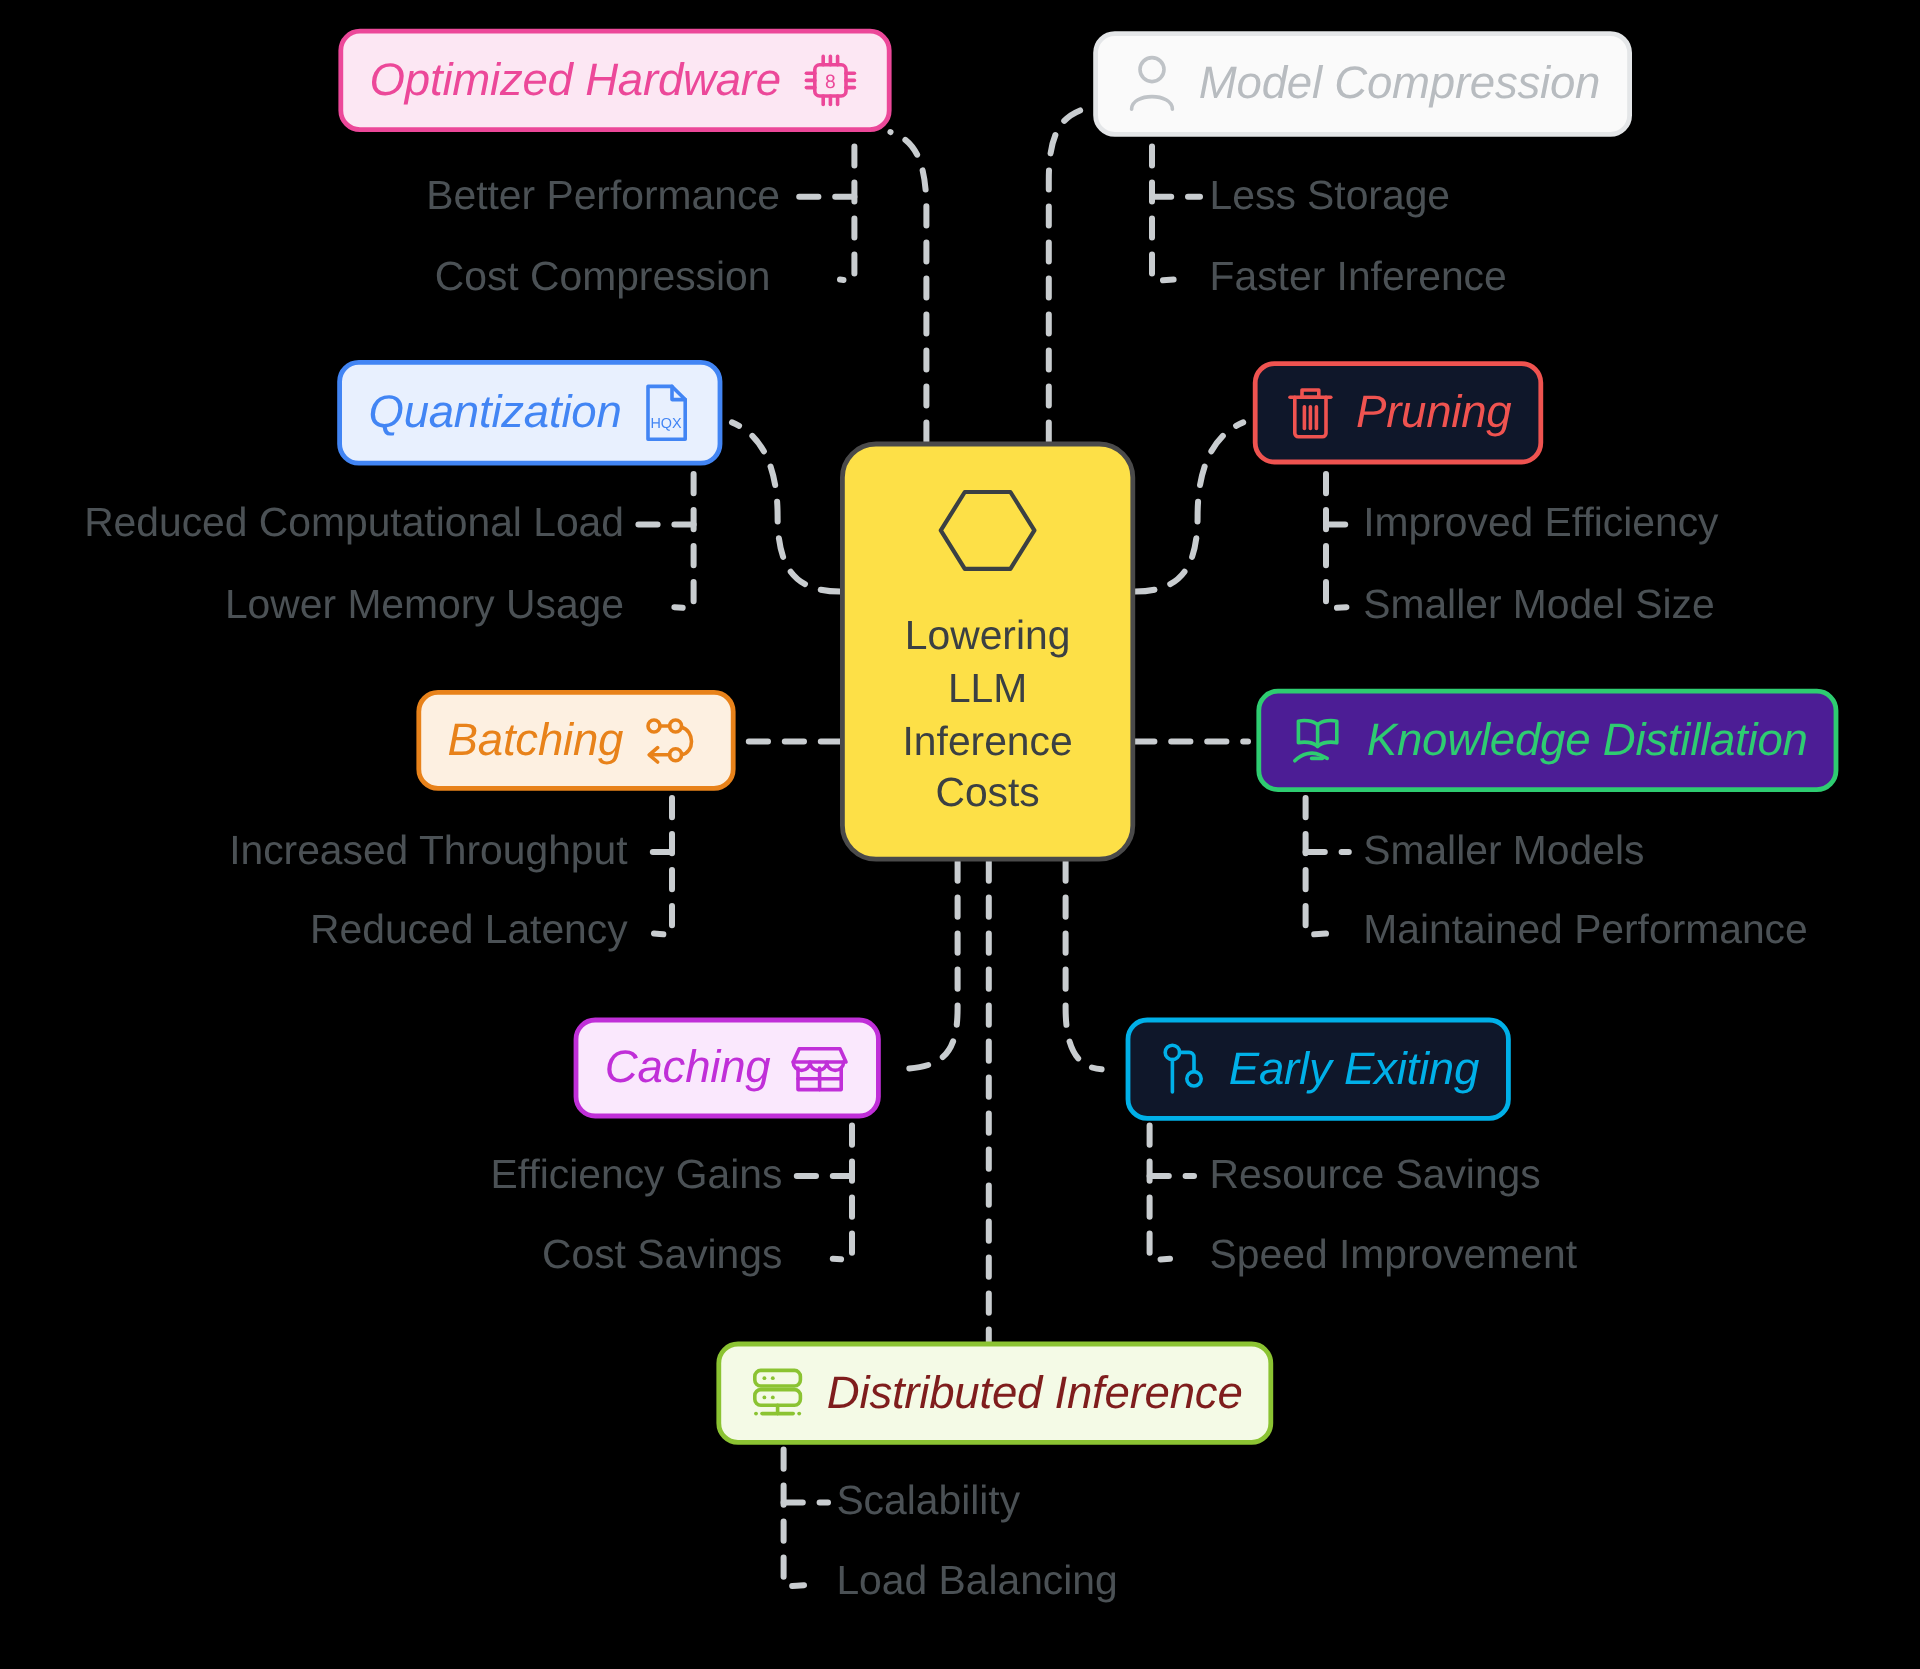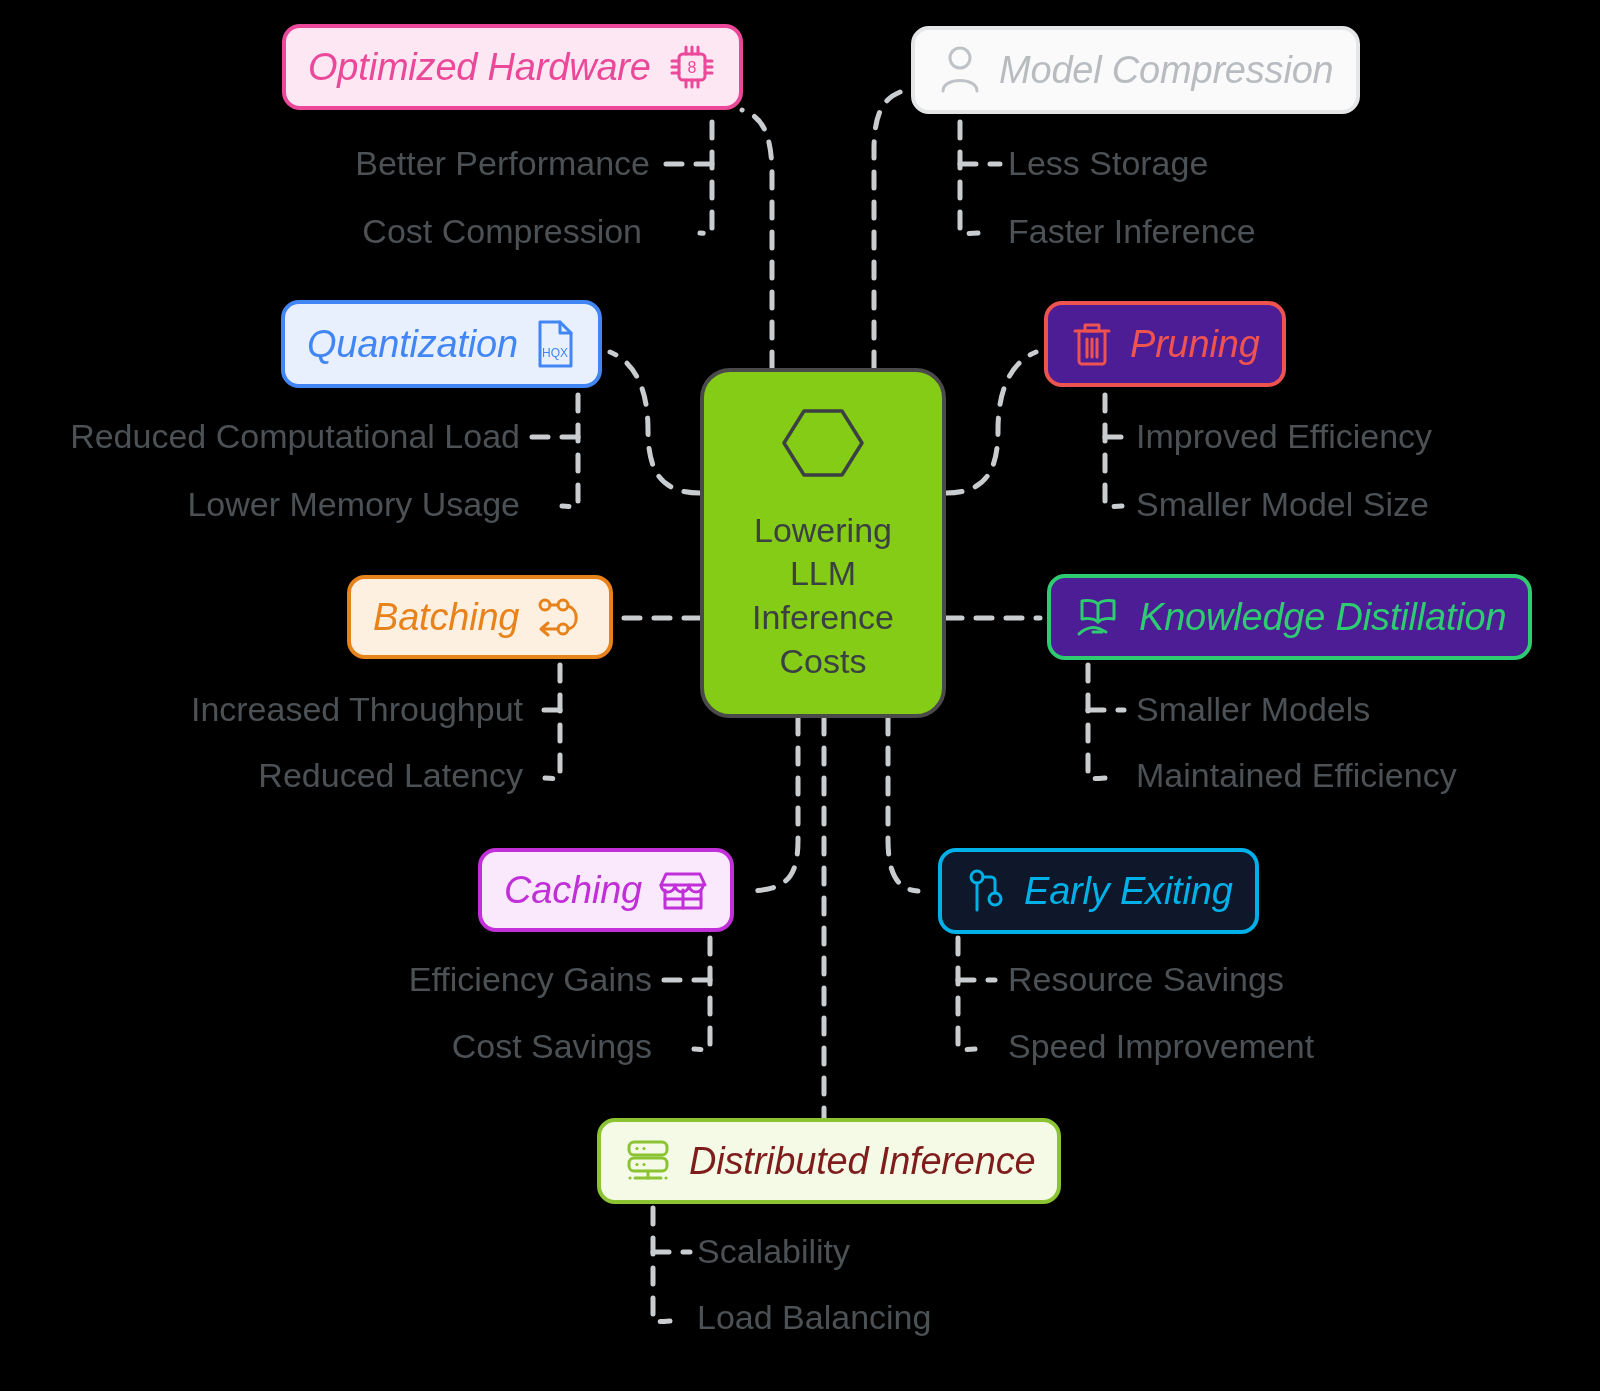--- a/index.html
+++ b/index.html
@@ -39,21 +39,21 @@
     font-style: italic;
   }
   .node svg { display: block; flex: 0 0 auto; }
 
   
   #center-node {
     position: absolute;
     left: 700px; top: 368px;
     width: 246px; height: 350px;
     border-radius: 30px;
-    background: #84cc16;
+    background: #fde047;
     border: 4px solid #4a4a4a;
     display: flex;
     flex-direction: column;
     align-items: center;
     justify-content: center;
     gap: 22px;
   }
   #center-node .ctitle {
     font-size: 34px;
     color: #3b4043;
@@ -181,21 +181,21 @@
       <svg width="42" height="52" viewBox="0 0 42 52" fill="none" stroke="#4285f4" stroke-width="3" stroke-linecap="round" stroke-linejoin="round">
         <path d="M6 4 h20 l11 11 v33 h-31 z"></path>
         <path d="M26 4 v11 h11"></path>
         <text x="21" y="39" font-size="12" font-family="Liberation Sans, sans-serif" fill="#4285f4" stroke="none" text-anchor="middle">HQX</text>
       </svg>
     </span>
   </div>
   <div class="leaf r" style="left:20px; top:419px; width:500px;">Reduced Computational Load</div>
   <div class="leaf r" style="left:20px; top:487px; width:500px;">Lower Memory Usage</div>
 
-  <div class="node" style="left:1044px; top:301px; background:#4c1d95; border-color:#ef5350;">
+  <div class="node" style="left:1044px; top:301px; background:#0f172a; border-color:#ef5350;">
     <span>
       <svg width="44" height="50" viewBox="0 0 44 50" fill="none" stroke="#ef5350" stroke-width="3" stroke-linecap="round" stroke-linejoin="round">
         <path d="M15 6 h14 v6 h-14 z"></path>
         <line x1="5" y1="12" x2="39" y2="12"></line>
         <path d="M9 12 v30 a3 3 0 0 0 3 3 h20 a3 3 0 0 0 3 -3 v-30"></path>
         <line x1="17" y1="20" x2="17" y2="38"></line>
         <line x1="22" y1="20" x2="22" y2="38"></line>
         <line x1="27" y1="20" x2="27" y2="38"></line>
       </svg>
     </span>
@@ -226,21 +226,21 @@
       <svg width="50" height="50" viewBox="0 0 50 50" fill="none" stroke="#2ecc71" stroke-width="3" stroke-linecap="round" stroke-linejoin="round">
         <path d="M25 12 C21 8 13 8 9 9 v18 c4 -1 12 -1 16 3 4 -4 12 -4 16 -3 v-18 c-4 -1 -12 -1 -16 3 z"></path>
         <line x1="25" y1="12" x2="25" y2="30"></line>
         <path d="M6 42 C12 36 20 34 27 37 l6 3"></path>
         <path d="M20 40 h9"></path>
       </svg>
     </span>
     <span class="label" style="color:#2ecc71;">Knowledge Distillation</span>
   </div>
   <div class="leaf" style="left:1136px; top:692px;">Smaller Models</div>
-  <div class="leaf" style="left:1136px; top:758px;">Maintained Efficiency</div>
+  <div class="leaf" style="left:1136px; top:758px;">Maintained Performance</div>
 
   <div class="node" style="left:478px; top:848px; background:#fae8fd; border-color:#c02fd8;">
     <span class="label" style="color:#c02fd8;">Caching</span>
     <span>
       <svg width="50" height="48" viewBox="0 0 50 48" fill="none" stroke="#c02fd8" stroke-width="3" stroke-linecap="round" stroke-linejoin="round">
         <path d="M8 8 h34 l5 11 h-44 z"></path>
         <path d="M3 19 a7 7 0 0 0 14 0 a7 7 0 0 0 14 0 a7 7 0 0 0 14 0"></path>
         <path d="M7 24 v18 h36 v-18"></path>
         <line x1="7" y1="33" x2="43" y2="33"></line>
         <line x1="25" y1="24" x2="25" y2="42"></line>

